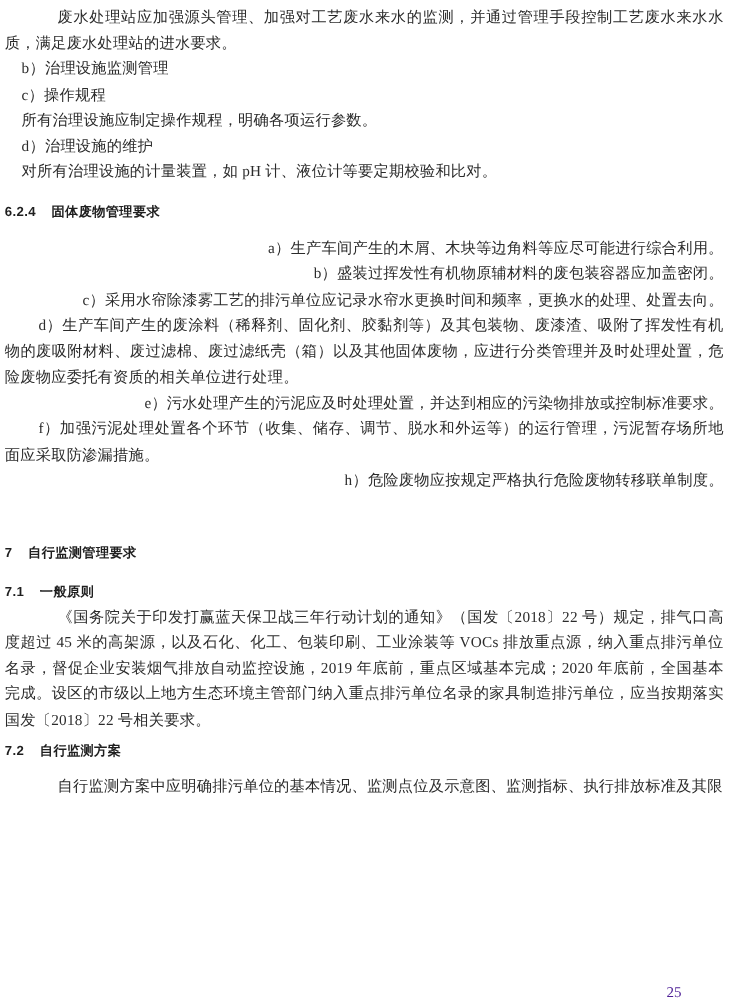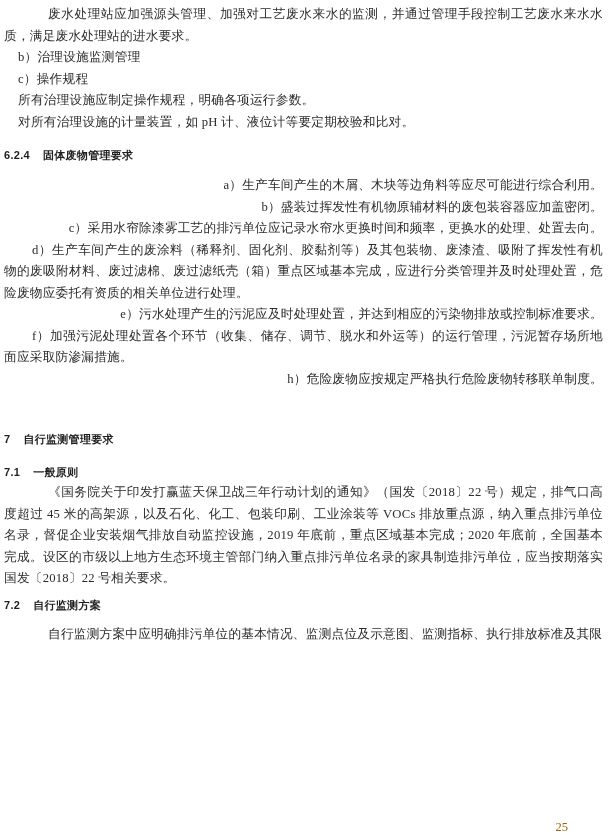--- a/index.html
+++ b/index.html
@@ -42,47 +42,48 @@
   .mt-h7{margin-top:39px;}
   .mt-h71{margin-top:13px;}
   .mt-p71{margin-top:13px;}
   .mt-h72{margin-top:5px;}
   .mt-p72{margin-top:9px;}
   .page-number{
     position:absolute;
     top:820px;
     right:40px;
     font-size:12.5px;
-    color:#a16207;
+    color:#4c1d95;
     font-family:"Liberation Serif","DejaVu Serif",serif;
   }
 </style>
 </head>
 <body>
 
 <div class="page">
 
   <p class="body-text indent-para">废水处理站应加强源头管理、加强对工艺废水来水的监测，并通过管理手段控制工艺废水来水水质，满足废水处理站的进水要求。</p>
 
   <p class="body-text sub-item">b）治理设施监测管理</p>
 
   <p class="body-text sub-item">c）操作规程</p>
   <p class="body-text sub-item">所有治理设施应制定操作规程，明确各项运行参数。</p>
 
+  <p class="body-text sub-item">d）治理设施的维护</p>
   <p class="body-text sub-item">对所有治理设施的计量装置，如 pH 计、液位计等要定期校验和比对。</p>
 
   <p class="heading mt-h624">
     <span class="h-num">6.2.4</span><span>固体废物管理要求</span>
   </p>
 
   <div class="mt-items">
     <p class="body-text list-item single">a）生产车间产生的木屑、木块等边角料等应尽可能进行综合利用。</p>
     <p class="body-text list-item single">b）盛装过挥发性有机物原辅材料的废包装容器应加盖密闭。</p>
     <p class="body-text list-item single">c）采用水帘除漆雾工艺的排污单位应记录水帘水更换时间和频率，更换水的处理、处置去向。</p>
-    <p class="body-text list-item">d）生产车间产生的废涂料（稀释剂、固化剂、胶黏剂等）及其包装物、废漆渣、吸附了挥发性有机物的废吸附材料、废过滤棉、废过滤纸壳（箱）重点区域基本完成，应进行分类管理并及时处理处置，危险废物应委托有资质的相关单位进行处理。</p>
+    <p class="body-text list-item">d）生产车间产生的废涂料（稀释剂、固化剂、胶黏剂等）及其包装物、废漆渣、吸附了挥发性有机物的废吸附材料、废过滤棉、废过滤纸壳（箱）以及其他固体废物，应进行分类管理并及时处理处置，危险废物应委托有资质的相关单位进行处理。</p>
     <p class="body-text list-item single">e）污水处理产生的污泥应及时处理处置，并达到相应的污染物排放或控制标准要求。</p>
     <p class="body-text list-item">f）加强污泥处理处置各个环节（收集、储存、调节、脱水和外运等）的运行管理，污泥暂存场所地面应采取防渗漏措施。</p>
     <p class="body-text list-item single">h）危险废物应按规定严格执行危险废物转移联单制度。</p>
   </div>
 
   <p class="heading mt-h7">
     <span class="h-num">7</span><span>自行监测管理要求</span>
   </p>
 
   <p class="heading mt-h71">

